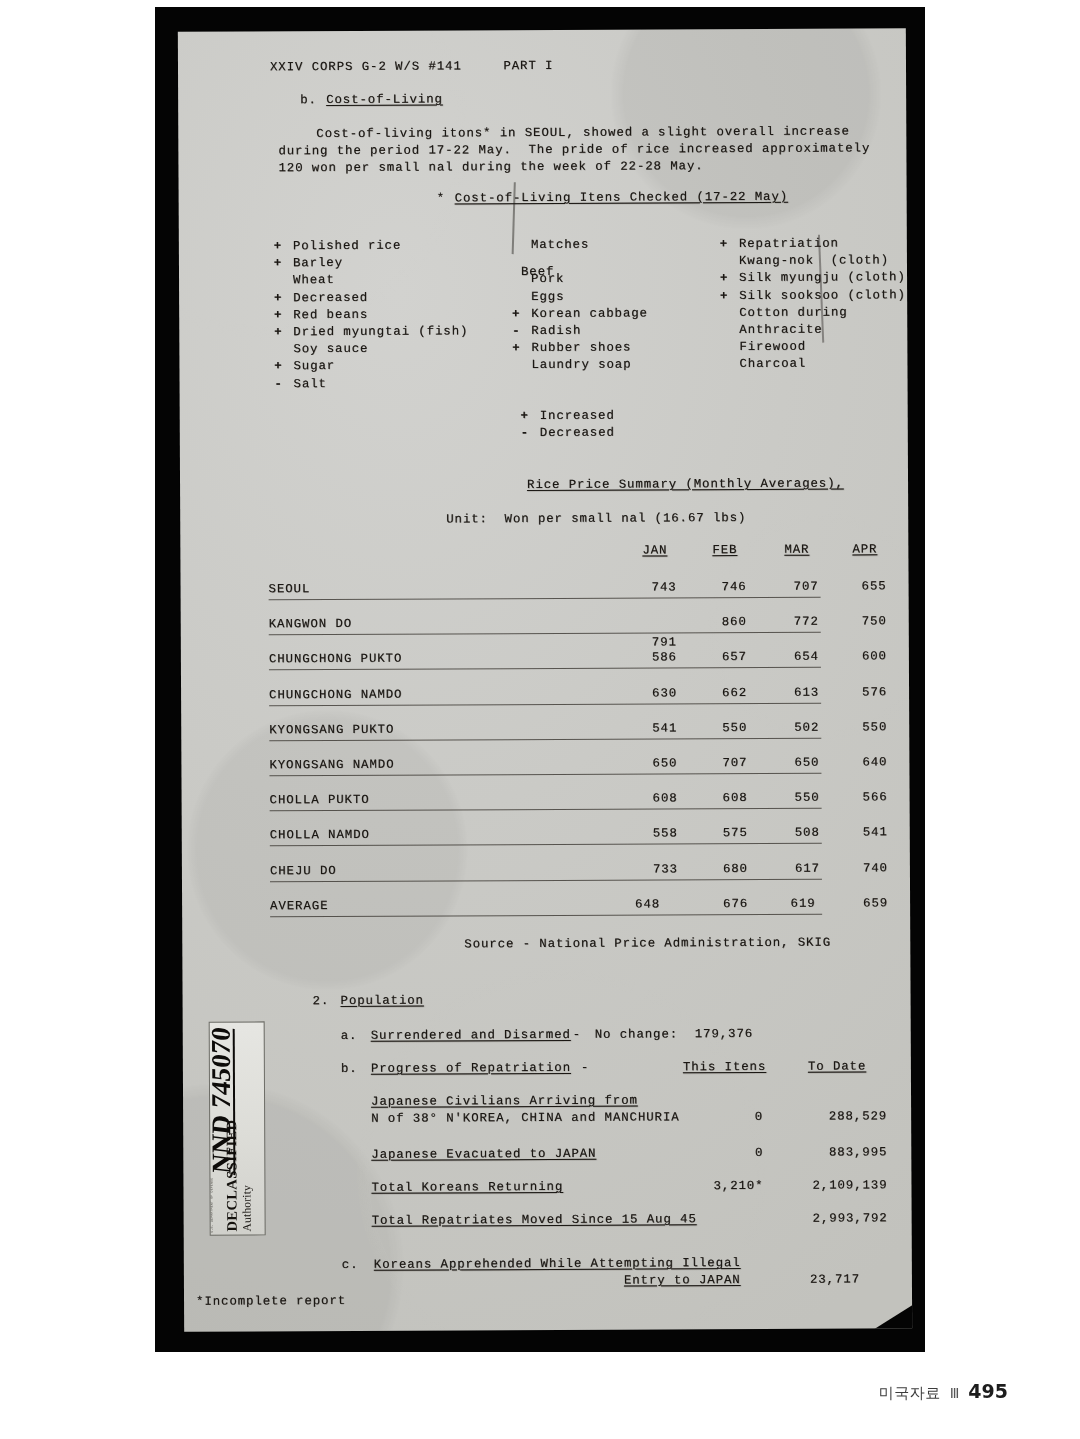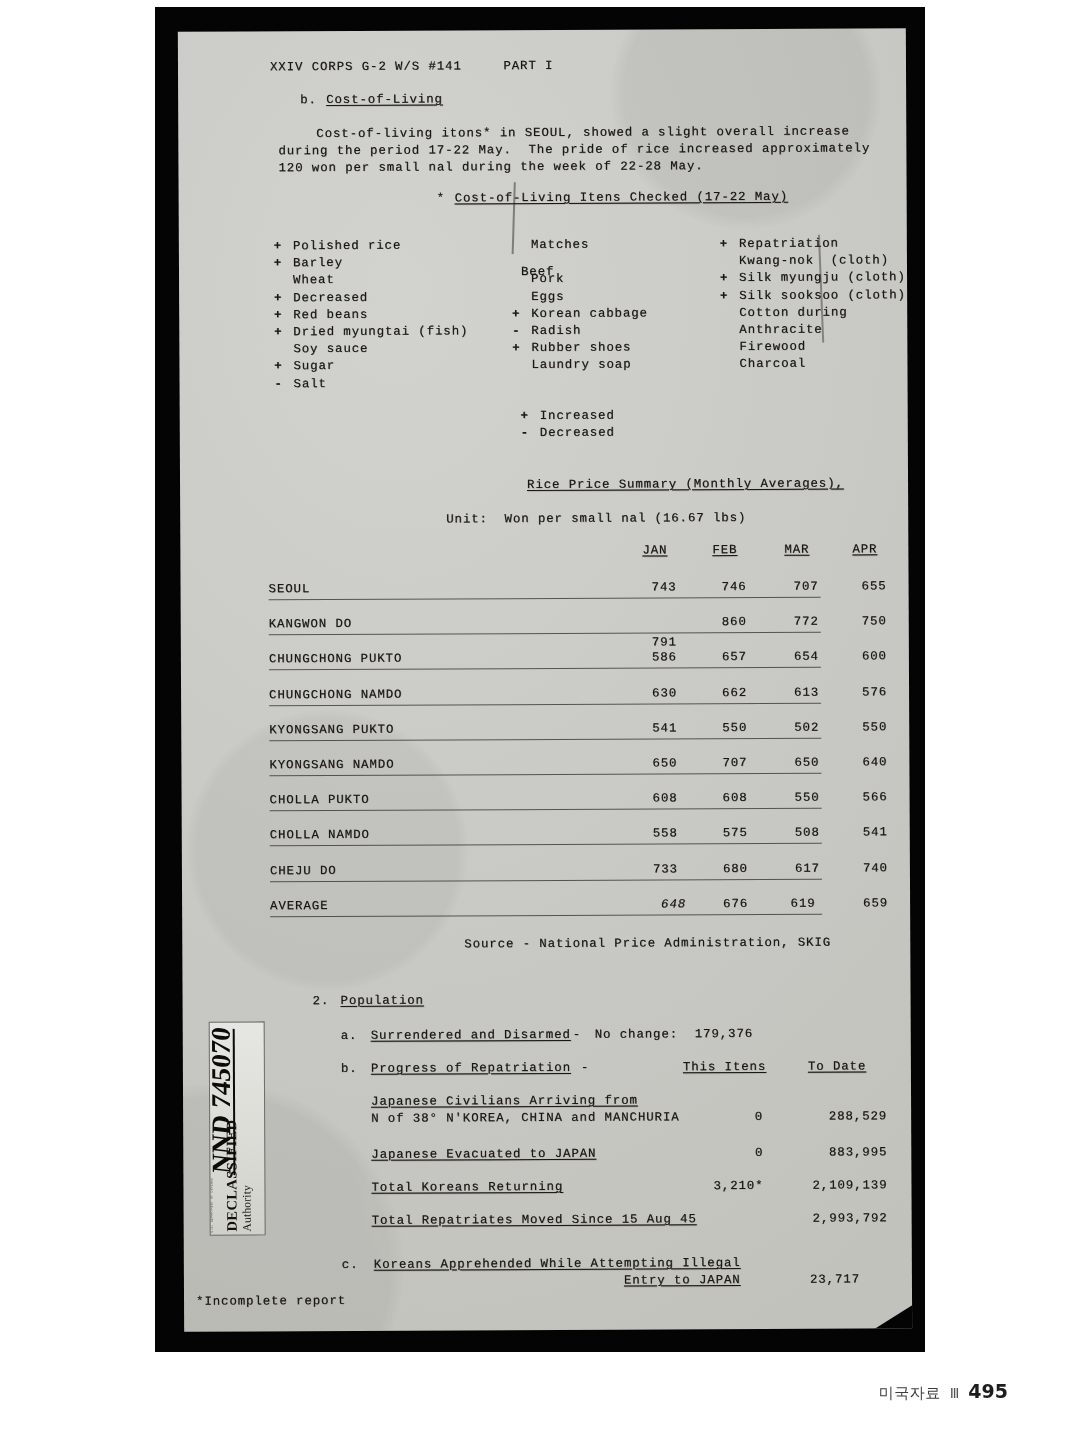--- a/index.html
+++ b/index.html
@@ -274,21 +274,21 @@
         <div class="rt-row" style="top: 831.6px;">
           <div class="tw rt-name">CHEJU DO</div>
           <div class="tw rt-val" style="left: 374px;">733</div>
           <div class="tw rt-val" style="left: 444px;">680</div>
           <div class="tw rt-val" style="left: 516px;">617</div>
           <div class="tw rt-val" style="left: 584px;">740</div>
           <div class="rule"></div>
         </div>
         <div class="rt-row" style="top: 866.8px;">
           <div class="tw rt-name">AVERAGE</div>
-          <div class="tw rt-val" style="left: 382px; font-style: italic;">648</div>
+          <div class="tw rt-val" style="left: 356px;">648</div>
           <div class="tw rt-val" style="left: 444px;">676</div>
           <div class="tw rt-val" style="left: 516px; text-align: center;">619</div>
           <div class="tw rt-val" style="left: 584px;">659</div>
           <div class="rule"></div>
         </div>
       </div>
 
     <div class="tw" style="left:282px;top:906px;">Source - National Price Administration, SKIG</div>
 
     <div class="tw" style="left:130px;top:962px;">2.</div>

